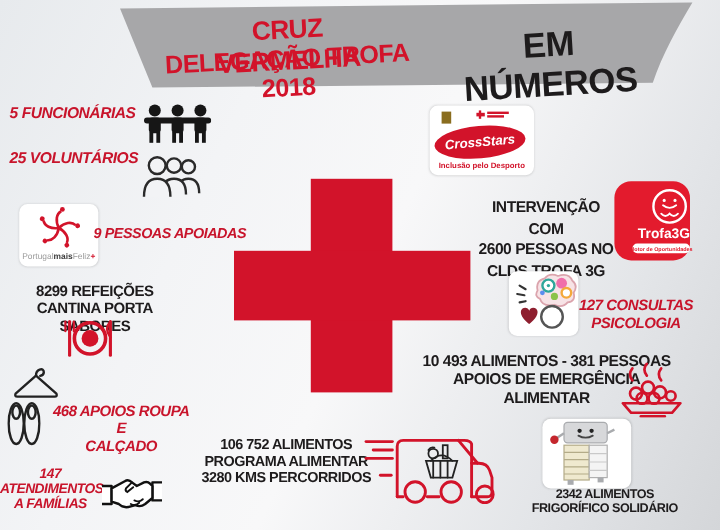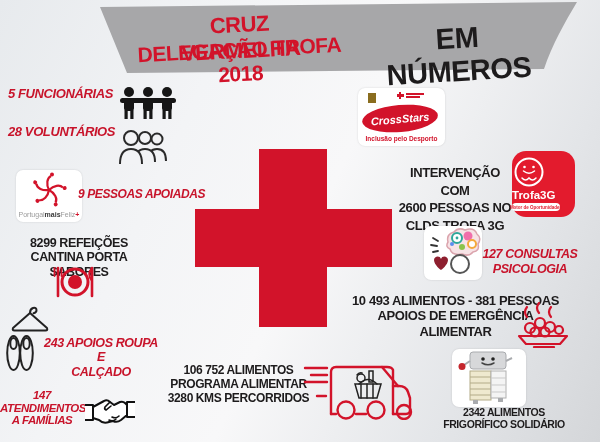--- a/index.html
+++ b/index.html
@@ -16,21 +16,21 @@
   .banner-text{font-weight:bold;letter-spacing:-0.5px;transform:rotate(-3deg);text-align:center;}
   .whitebox{background:#fff;border-radius:7px;box-shadow:0 0 2px rgba(0,0,0,.15);}
   svg{display:block;}
   .pmf-cap{font-size:7px;letter-spacing:0;color:#9a9a9a;text-align:center;margin-top:1px;}
   .pmf-cap b{color:#3a3a3a;}
   .pmf-cap .plus{color:var(--accent_red);font-weight:bold;}
   .cs-tag{font-size:6.5px;font-weight:bold;color:var(--accent_red);text-align:center;letter-spacing:0;}
   .cs-oval{position:absolute;left:4px;top:17px;width:76px;height:27px;background:var(--accent_red);
     border-radius:50%;transform:rotate(-5deg);display:flex;align-items:center;justify-content:center;}
   .cs-oval span{color:#fff;font-style:italic;font-weight:bold;font-size:11px;letter-spacing:0;}
-  .t3g{background:var(--trofa_red);border-radius:14px;display:flex;flex-direction:column;align-items:flex-start;padding-top:5px;box-sizing:border-box;}
+  .t3g{background:var(--trofa_red);border-radius:14px;display:flex;flex-direction:column;align-items:flex-end;padding-top:5px;box-sizing:border-box;}
   .t3g-name{color:#fff;font-weight:bold;font-size:11.5px;letter-spacing:0;margin-top:1px;}
   .t3g-pill{background:#fff;border-radius:4px;width:48px;height:8px;margin-top:2px;display:flex;align-items:center;justify-content:center;}
   .t3g-pill span{color:var(--trofa_red);font-size:4.5px;font-weight:bold;letter-spacing:0;white-space:nowrap;}
   .minicross{position:absolute;background:var(--accent_red);}
 </style>
 </head>
 <body>
 
 <div id="poster">
 
@@ -58,21 +58,21 @@
       <rect x="0" y="12" width="56" height="5" rx="2.5"></rect>
       <rect x="4.5" y="24" width="3.2" height="9"></rect>
         <rect x="10.3" y="24" width="3.2" height="9"></rect>
       <rect x="23.5" y="24" width="3.2" height="9"></rect>
         <rect x="29.3" y="24" width="3.2" height="9"></rect>
       <rect x="42.5" y="24" width="3.2" height="9"></rect>
         <rect x="48.3" y="24" width="3.2" height="9"></rect>
     </g>
   </svg>
 
-  <div class="abs stat red" style="left:8px;top:125px;font-size:13px;">28 VOLUNTÁRIOS</div>
+  <div class="abs stat red" style="left:8px;top:125px;font-size:13px;">25 VOLUNTÁRIOS</div>
   <svg class="abs" style="left:118px;top:128px;" width="50" height="40" viewBox="0 0 50 40">
     <g stroke="#2a2a2a" stroke-width="2" fill="#f2f3f5">
       <circle cx="39" cy="11" r="5.5"></circle>
         <path d="M30,33 Q30,21 39,21 Q48,21 48,33"></path>
       <circle cx="27" cy="10" r="6"></circle>
         <path d="M17,34 Q17,21 27,21 Q37,21 37,34"></path>
       <circle cx="13" cy="10" r="7"></circle>
         <path d="M2,36 Q2,21 13,21 Q24,21 24,36"></path>
     </g>
   </svg>
@@ -127,21 +127,21 @@
     </g>
   </svg>
   <svg class="abs" style="left:6px;top:333px;" width="28" height="40" viewBox="0 0 28 40">
     <g stroke="#222" stroke-width="2" fill="none">
       <ellipse cx="7.5" cy="20" rx="6.3" ry="17"></ellipse>
         <ellipse cx="7.5" cy="10.5" rx="3.2" ry="5.5"></ellipse>
       <ellipse cx="20.5" cy="20" rx="6.3" ry="17"></ellipse>
         <ellipse cx="20.5" cy="10.5" rx="3.2" ry="5.5"></ellipse>
     </g>
   </svg>
-  <div class="abs stat red ctr" style="left:40px;top:336px;width:122px;font-size:12.5px;">243 APOIOS ROUPA E
+  <div class="abs stat red ctr" style="left:40px;top:336px;width:122px;font-size:12.5px;">468 APOIOS ROUPA E
 CALÇADO</div>
 
   <div class="abs stat red ctr" style="left:0px;top:389px;width:84px;font-size:11.5px;line-height:1.1;">147
 ATENDIMENTOS
 A FAMÍLIAS</div>
   <svg class="abs" style="left:84px;top:393px;" width="52" height="36" viewBox="0 0 52 36">
     <g stroke="#111" stroke-width="2" fill="#fff" stroke-linejoin="round">
       <path d="M1,12 H9 V27 H1"></path>
       <path d="M51,9 H43 V24 H51"></path>
       <path d="M9,14 L20,8 Q23,6 26,9 L30,12 L36,9 Q39,8 41,10 L43,12 V22 L37,27 Q33,30 29,28 L25,29 Q19,31 15,27 L9,25 Z"></path>

